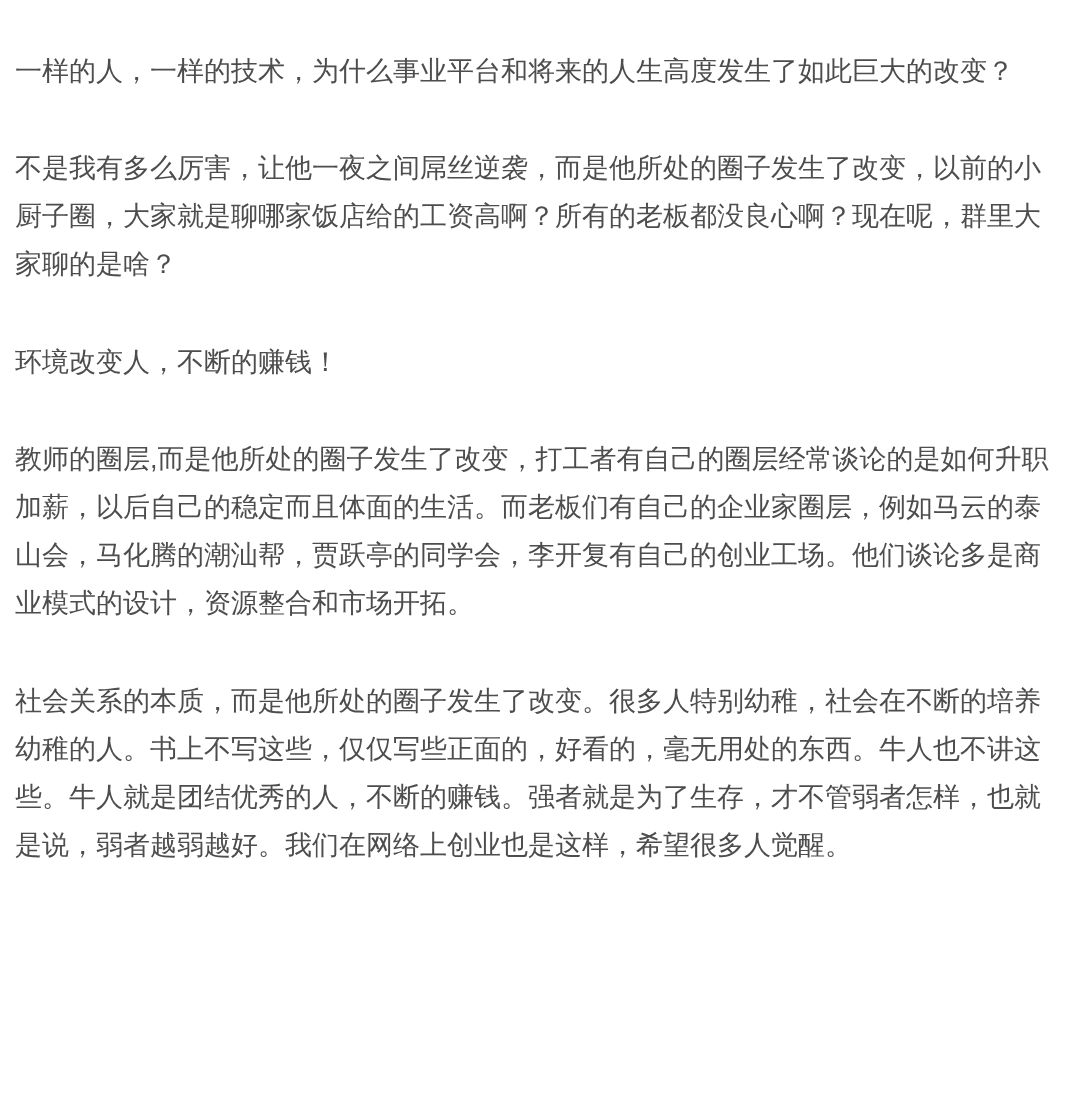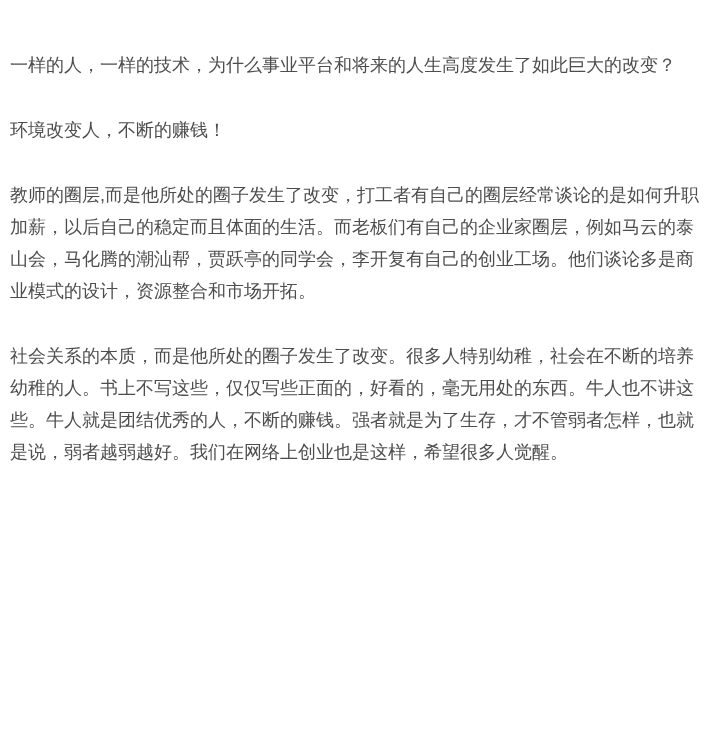--- a/index.html
+++ b/index.html
@@ -10,32 +10,33 @@
   body {
     width: 720px;
     height: 738px;
     overflow: hidden;
     font-family: "Liberation Sans", "DejaVu Sans", sans-serif;
     position: relative;
   }
   .article {
     box-sizing: border-box;
     width: 720px;
-    padding: 49px 10px 0 10px;
+    padding: 31px 10px 0 10px;
   }
   .para {
     margin: 0 0 33px 0;
     font-size: 18px;
     line-height: 32px;
     color: #4d4d4d;
     word-break: break-all;
     text-align: left;
   }
 </style>
 </head>
 <body>
 
 <div class="article">
   <p class="para">一样的人，一样的技术，为什么事业平台和将来的人生高度发生了如此巨大的改变？</p>
+  <p class="para">不是我有多么厉害，让他一夜之间屌丝逆袭，而是他所处的圈子发生了改变，以前的小厨子圈，大家就是聊哪家饭店给的工资高啊？所有的老板都没良心啊？现在呢，群里大家聊的是啥？</p>
   <p class="para">环境改变人，不断的赚钱！</p>
   <p class="para">教师的圈层,而是他所处的圈子发生了改变，打工者有自己的圈层经常谈论的是如何升职加薪，以后自己的稳定而且体面的生活。而老板们有自己的企业家圈层，例如马云的泰山会，马化腾的潮汕帮，贾跃亭的同学会，李开复有自己的创业工场。他们谈论多是商业模式的设计，资源整合和市场开拓。</p>
   <p class="para">社会关系的本质，而是他所处的圈子发生了改变。很多人特别幼稚，社会在不断的培养幼稚的人。书上不写这些，仅仅写些正面的，好看的，毫无用处的东西。牛人也不讲这些。牛人就是团结优秀的人，不断的赚钱。强者就是为了生存，才不管弱者怎样，也就是说，弱者越弱越好。我们在网络上创业也是这样，希望很多人觉醒。</p>
 </div>
 
 </body></html>

